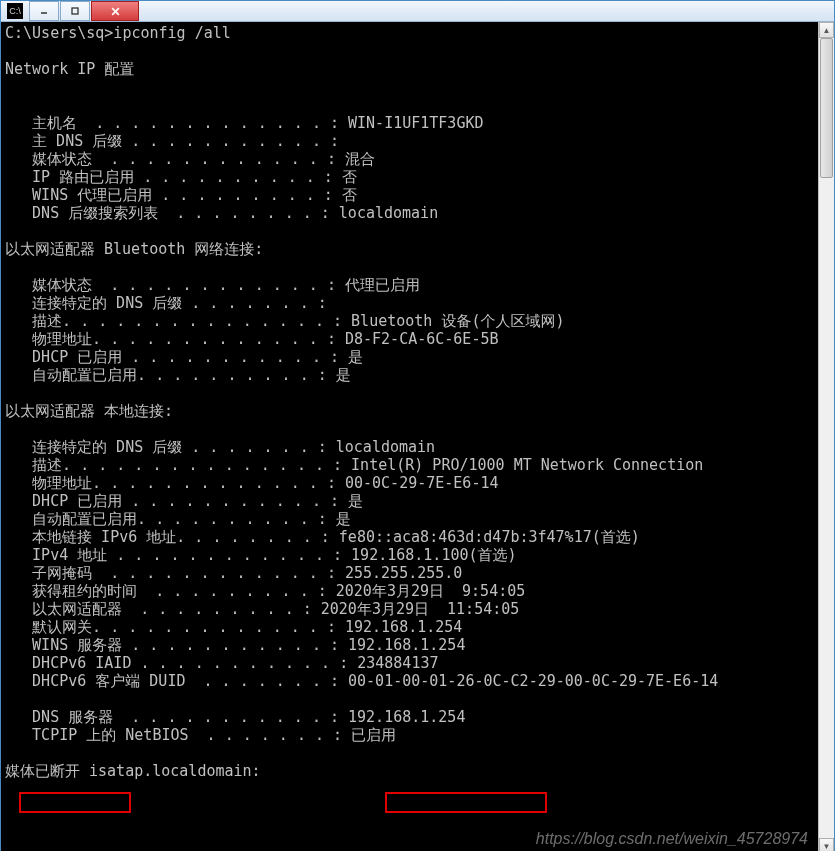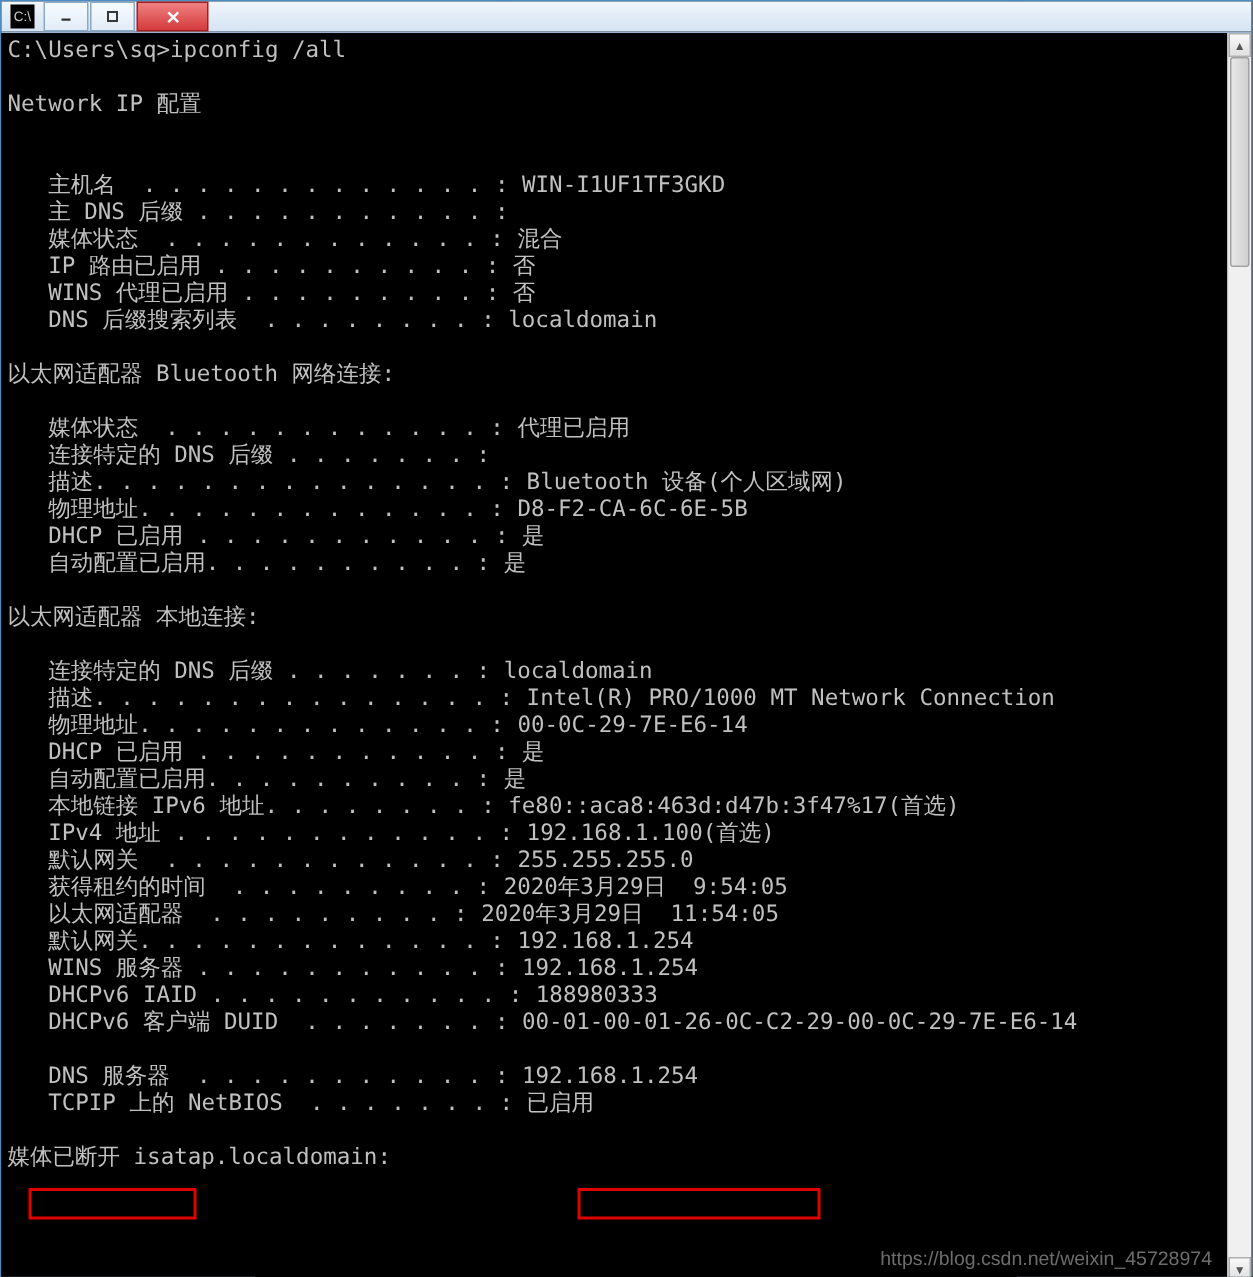--- a/index.html
+++ b/index.html
@@ -116,22 +116,23 @@
       pointer-events: none;
     }
     .hl1 { left: 18px; top: 770px; width: 112px; height: 21px; }
     .hl2 { left: 384px; top: 770px; width: 162px; height: 21px; }
     .watermark {
       position: absolute;
       right: 10px;
       bottom: 6px;
       color: #888;
       font-family: Arial, sans-serif;
-      font-size: 13px;
+      font-size: 16px;
       opacity: 0.8;
+      font-style: italic;
     }
   </style>
 </head>
 <body>
 
 <div class="window">
   <div class="titlebar">
     <div class="titlebar-icon">C:\</div>
     <div class="window-controls">
       <div class="win-btn">
@@ -177,26 +178,26 @@
 <span></span>
 <span>以太网适配器 本地连接:</span>
 <span></span>
 <span>   连接特定的 DNS 后缀 . . . . . . . : localdomain</span>
 <span>   描述. . . . . . . . . . . . . . . : Intel(R) PRO/1000 MT Network Connection</span>
 <span>   物理地址. . . . . . . . . . . . . : 00-0C-29-7E-E6-14</span>
 <span>   DHCP 已启用 . . . . . . . . . . . : 是</span>
 <span>   自动配置已启用. . . . . . . . . . : 是</span>
 <span>   本地链接 IPv6 地址. . . . . . . . : fe80::aca8:463d:d47b:3f47%17(首选)</span>
 <span>   IPv4 地址 . . . . . . . . . . . . : 192.168.1.100(首选)</span>
-<span>   默认网关  . . . . . . . . . . . . : 255.255.255.0</span>
+<span>   子网掩码  . . . . . . . . . . . . : 255.255.255.0</span>
 <span>   获得租约的时间  . . . . . . . . . : 2020年3月29日  9:54:05</span>
 <span>   以太网适配器  . . . . . . . . . : 2020年3月29日  11:54:05</span>
 <span>   默认网关. . . . . . . . . . . . . : 192.168.1.254</span>
 <span>   WINS 服务器 . . . . . . . . . . . : 192.168.1.254</span>
-<span>   DHCPv6 IAID . . . . . . . . . . . : 188980333</span>
+<span>   DHCPv6 IAID . . . . . . . . . . . : 234884137</span>
 <span>   DHCPv6 客户端 DUID  . . . . . . . : 00-01-00-01-26-0C-C2-29-00-0C-29-7E-E6-14</span>
 <span></span>
 <span>   DNS 服务器  . . . . . . . . . . . : 192.168.1.254</span>
 <span>   TCPIP 上的 NetBIOS  . . . . . . . : 已启用</span>
 <span></span>
 <span>媒体已断开 isatap.localdomain:</span>
       <div class="highlight-box hl1"></div>
       <div class="highlight-box hl2"></div>
       <div class="watermark">https://blog.csdn.net/weixin_45728974</div>
     </div>

